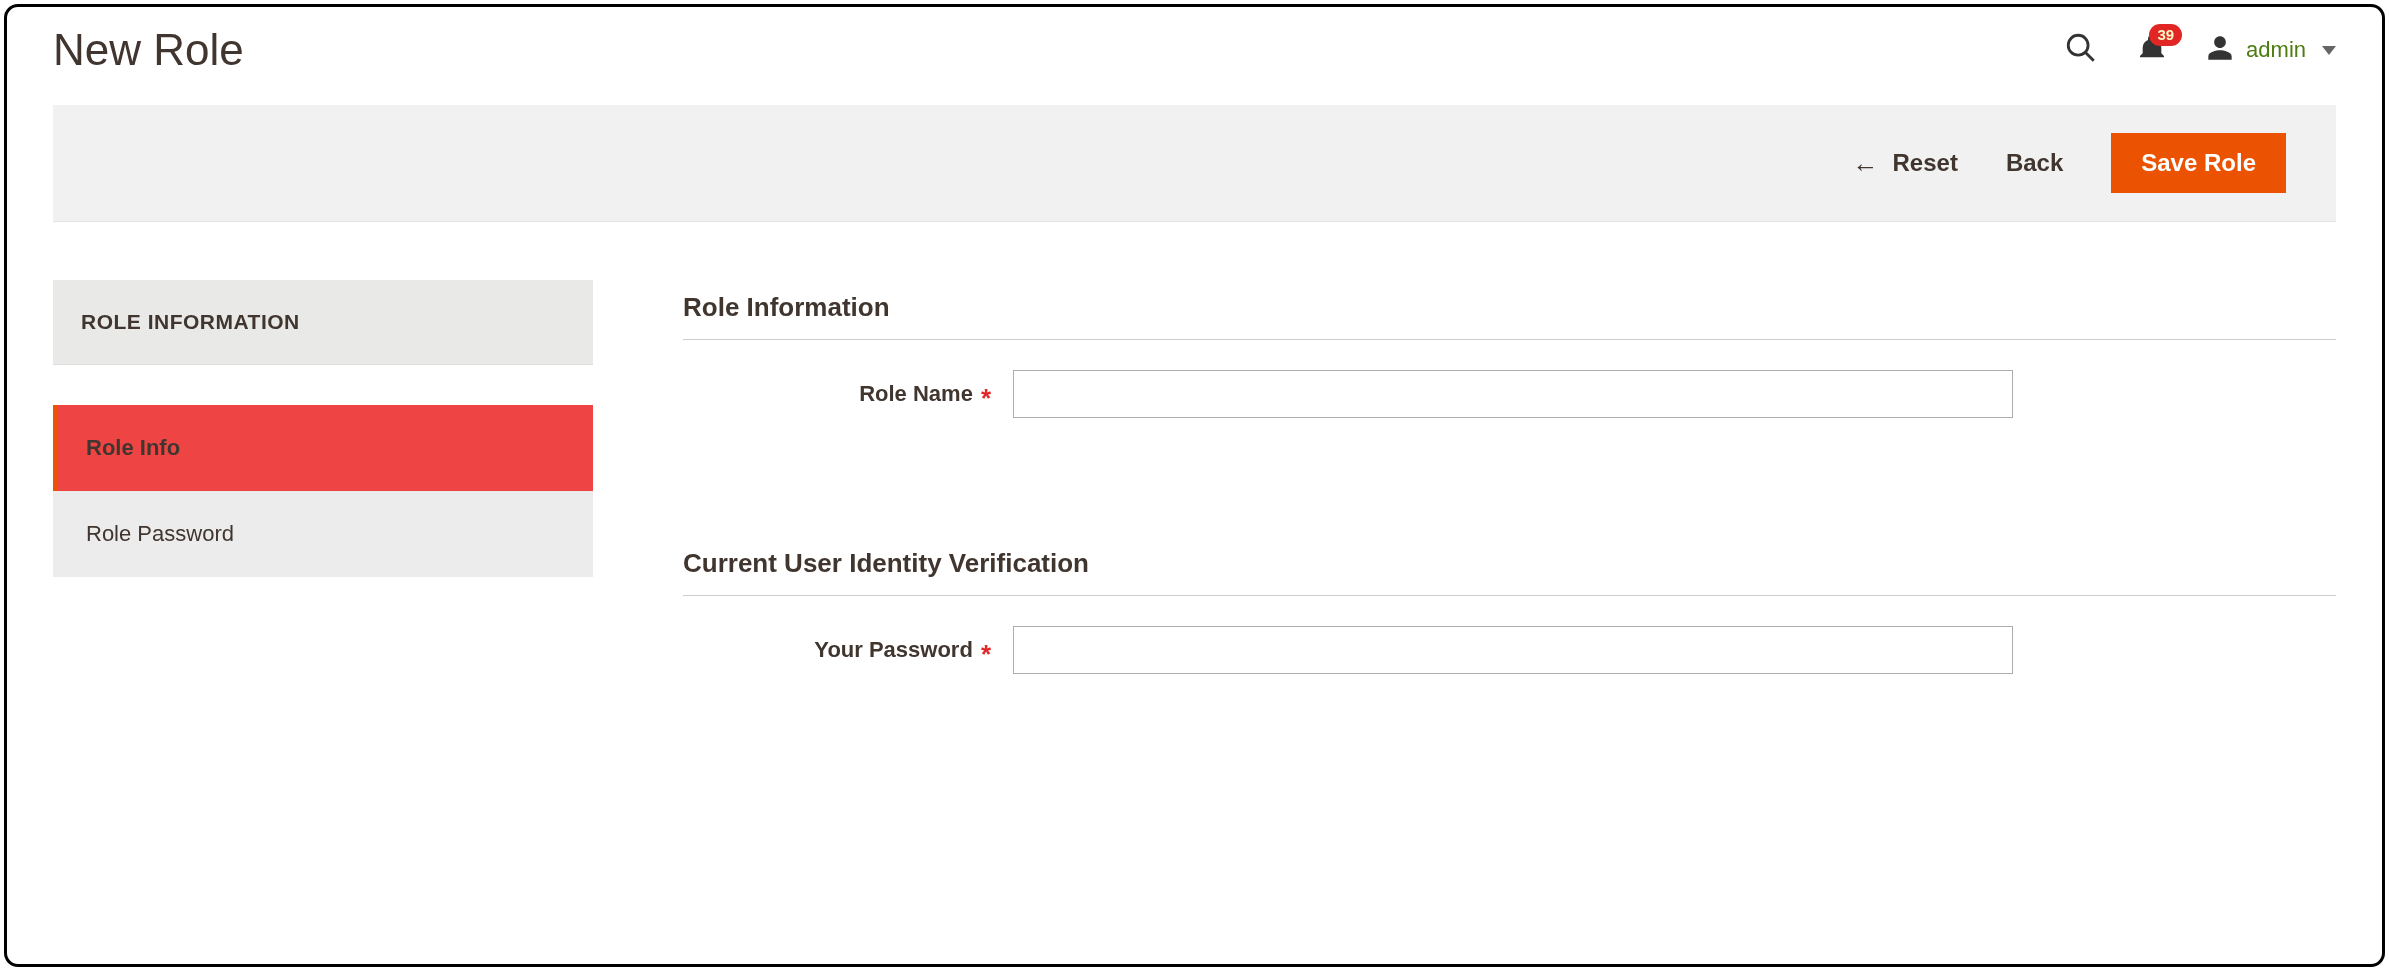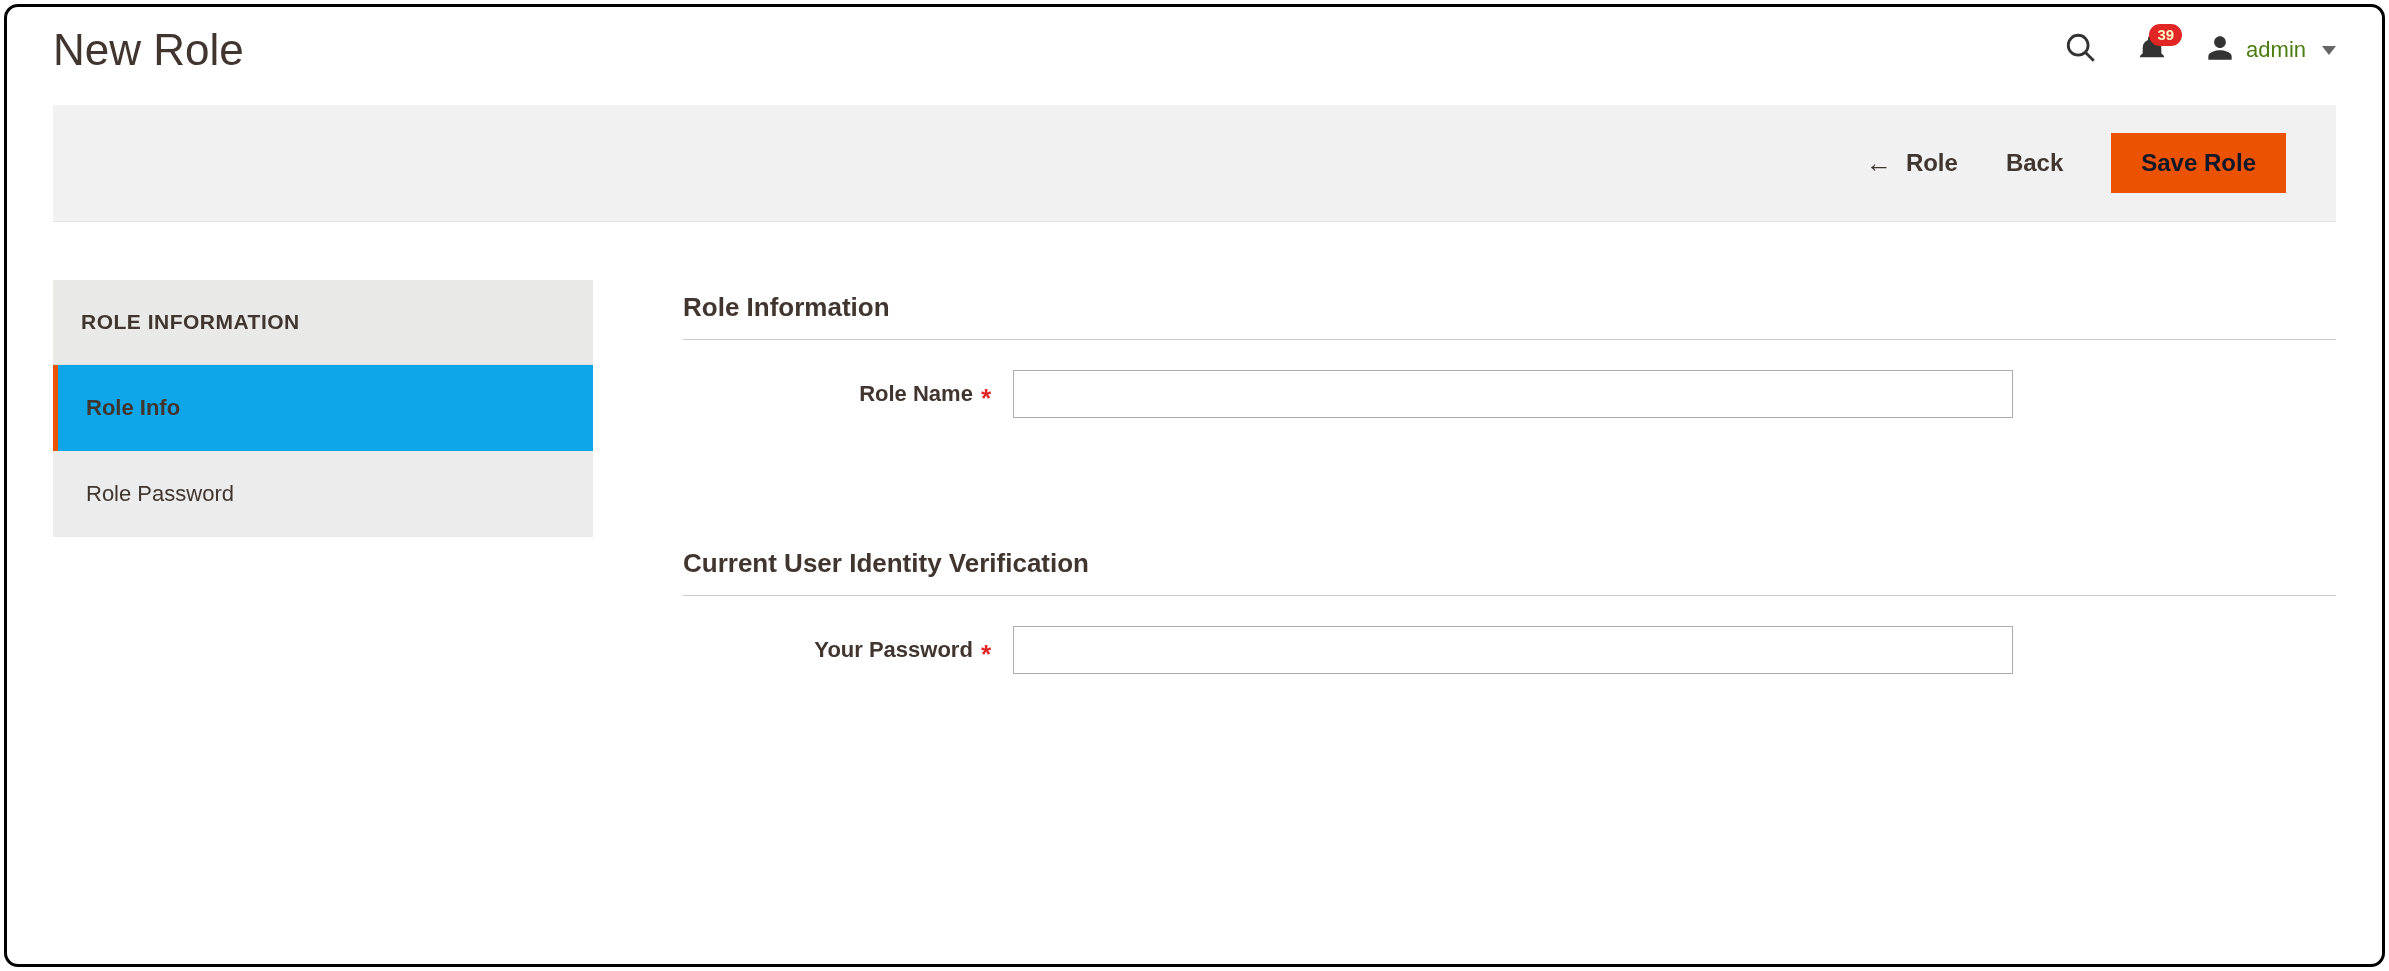--- a/index.html
+++ b/index.html
@@ -107,21 +107,21 @@
       cursor: pointer;
       background: none;
       border: none;
     }
     .action-text-btn .arrow {
       font-size: 26px;
       font-weight: 400;
     }
     .primary-btn {
       background: #eb5202;
-      color: #0f172a;
+      color: #ffffff;
       font-size: 24px;
       font-weight: 600;
       border: none;
       padding: 16px 30px;
       cursor: pointer;
     }
     .content-area {
       display: flex;
       padding: 58px 46px 0 46px;
       gap: 90px;
@@ -140,23 +140,24 @@
       color: #41362f;
     }
     .sidebar-item {
       padding: 30px 28px;
       font-size: 22px;
       color: #41362f;
       cursor: pointer;
       border-left: 5px solid transparent;
     }
     .sidebar-item.active {
-      background: #0ea5e9;
+      background: #ef4444;
       border-left-color: #eb5202;
       font-weight: 600;
+      margin-top: 40px;
     }
     .sidebar-item:not(.active) {
       background: #ececec;
     }
     .main-form {
       flex: 1;
       padding-top: 12px;
     }
     .section-heading {
       font-size: 26px;
@@ -234,21 +235,21 @@
         </span>
         <span class="user-name">admin</span>
         <span class="caret-down"></span>
       </div>
     </div>
   </div>
 
   <div class="action-bar">
     <button class="action-text-btn">
       <span class="arrow">←</span>
-      <span>Role</span>
+      <span>Reset</span>
     </button>
     <button class="action-text-btn">
       <span>Back</span>
     </button>
     <button class="primary-btn">Save Role</button>
   </div>
 
   <div class="content-area">
     <div class="sidebar">
       <div class="sidebar-title">ROLE INFORMATION</div>

